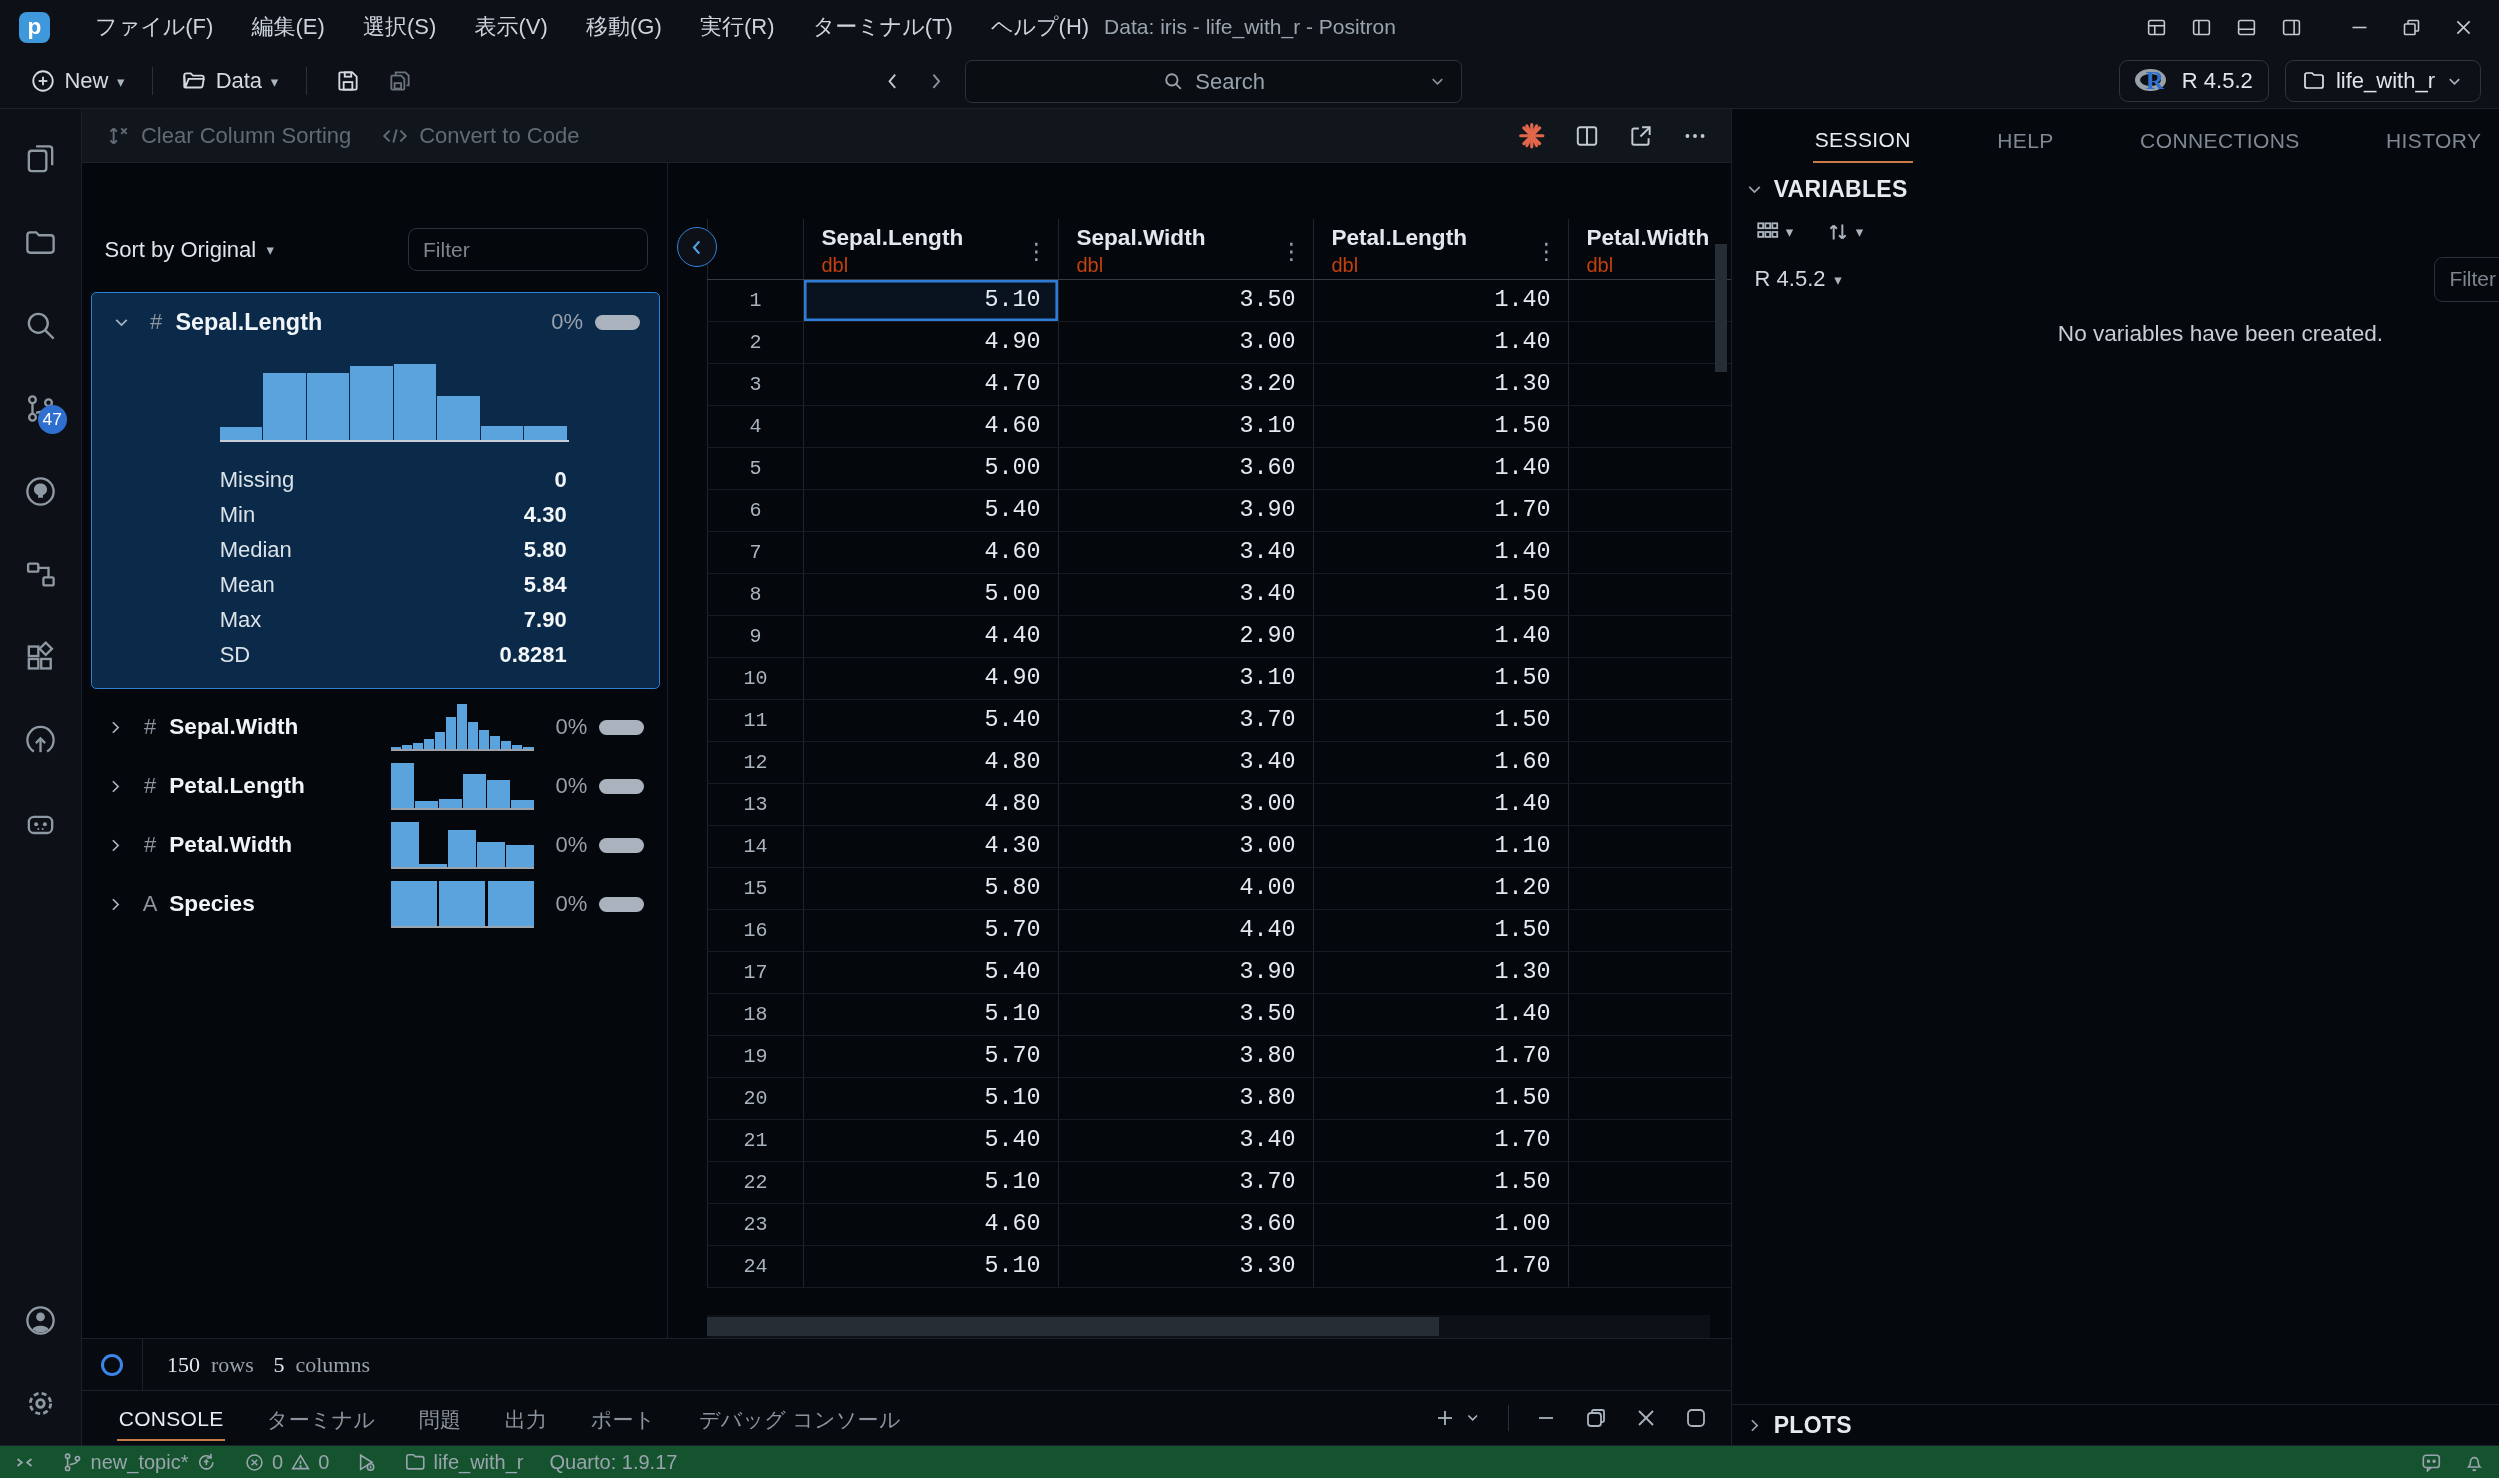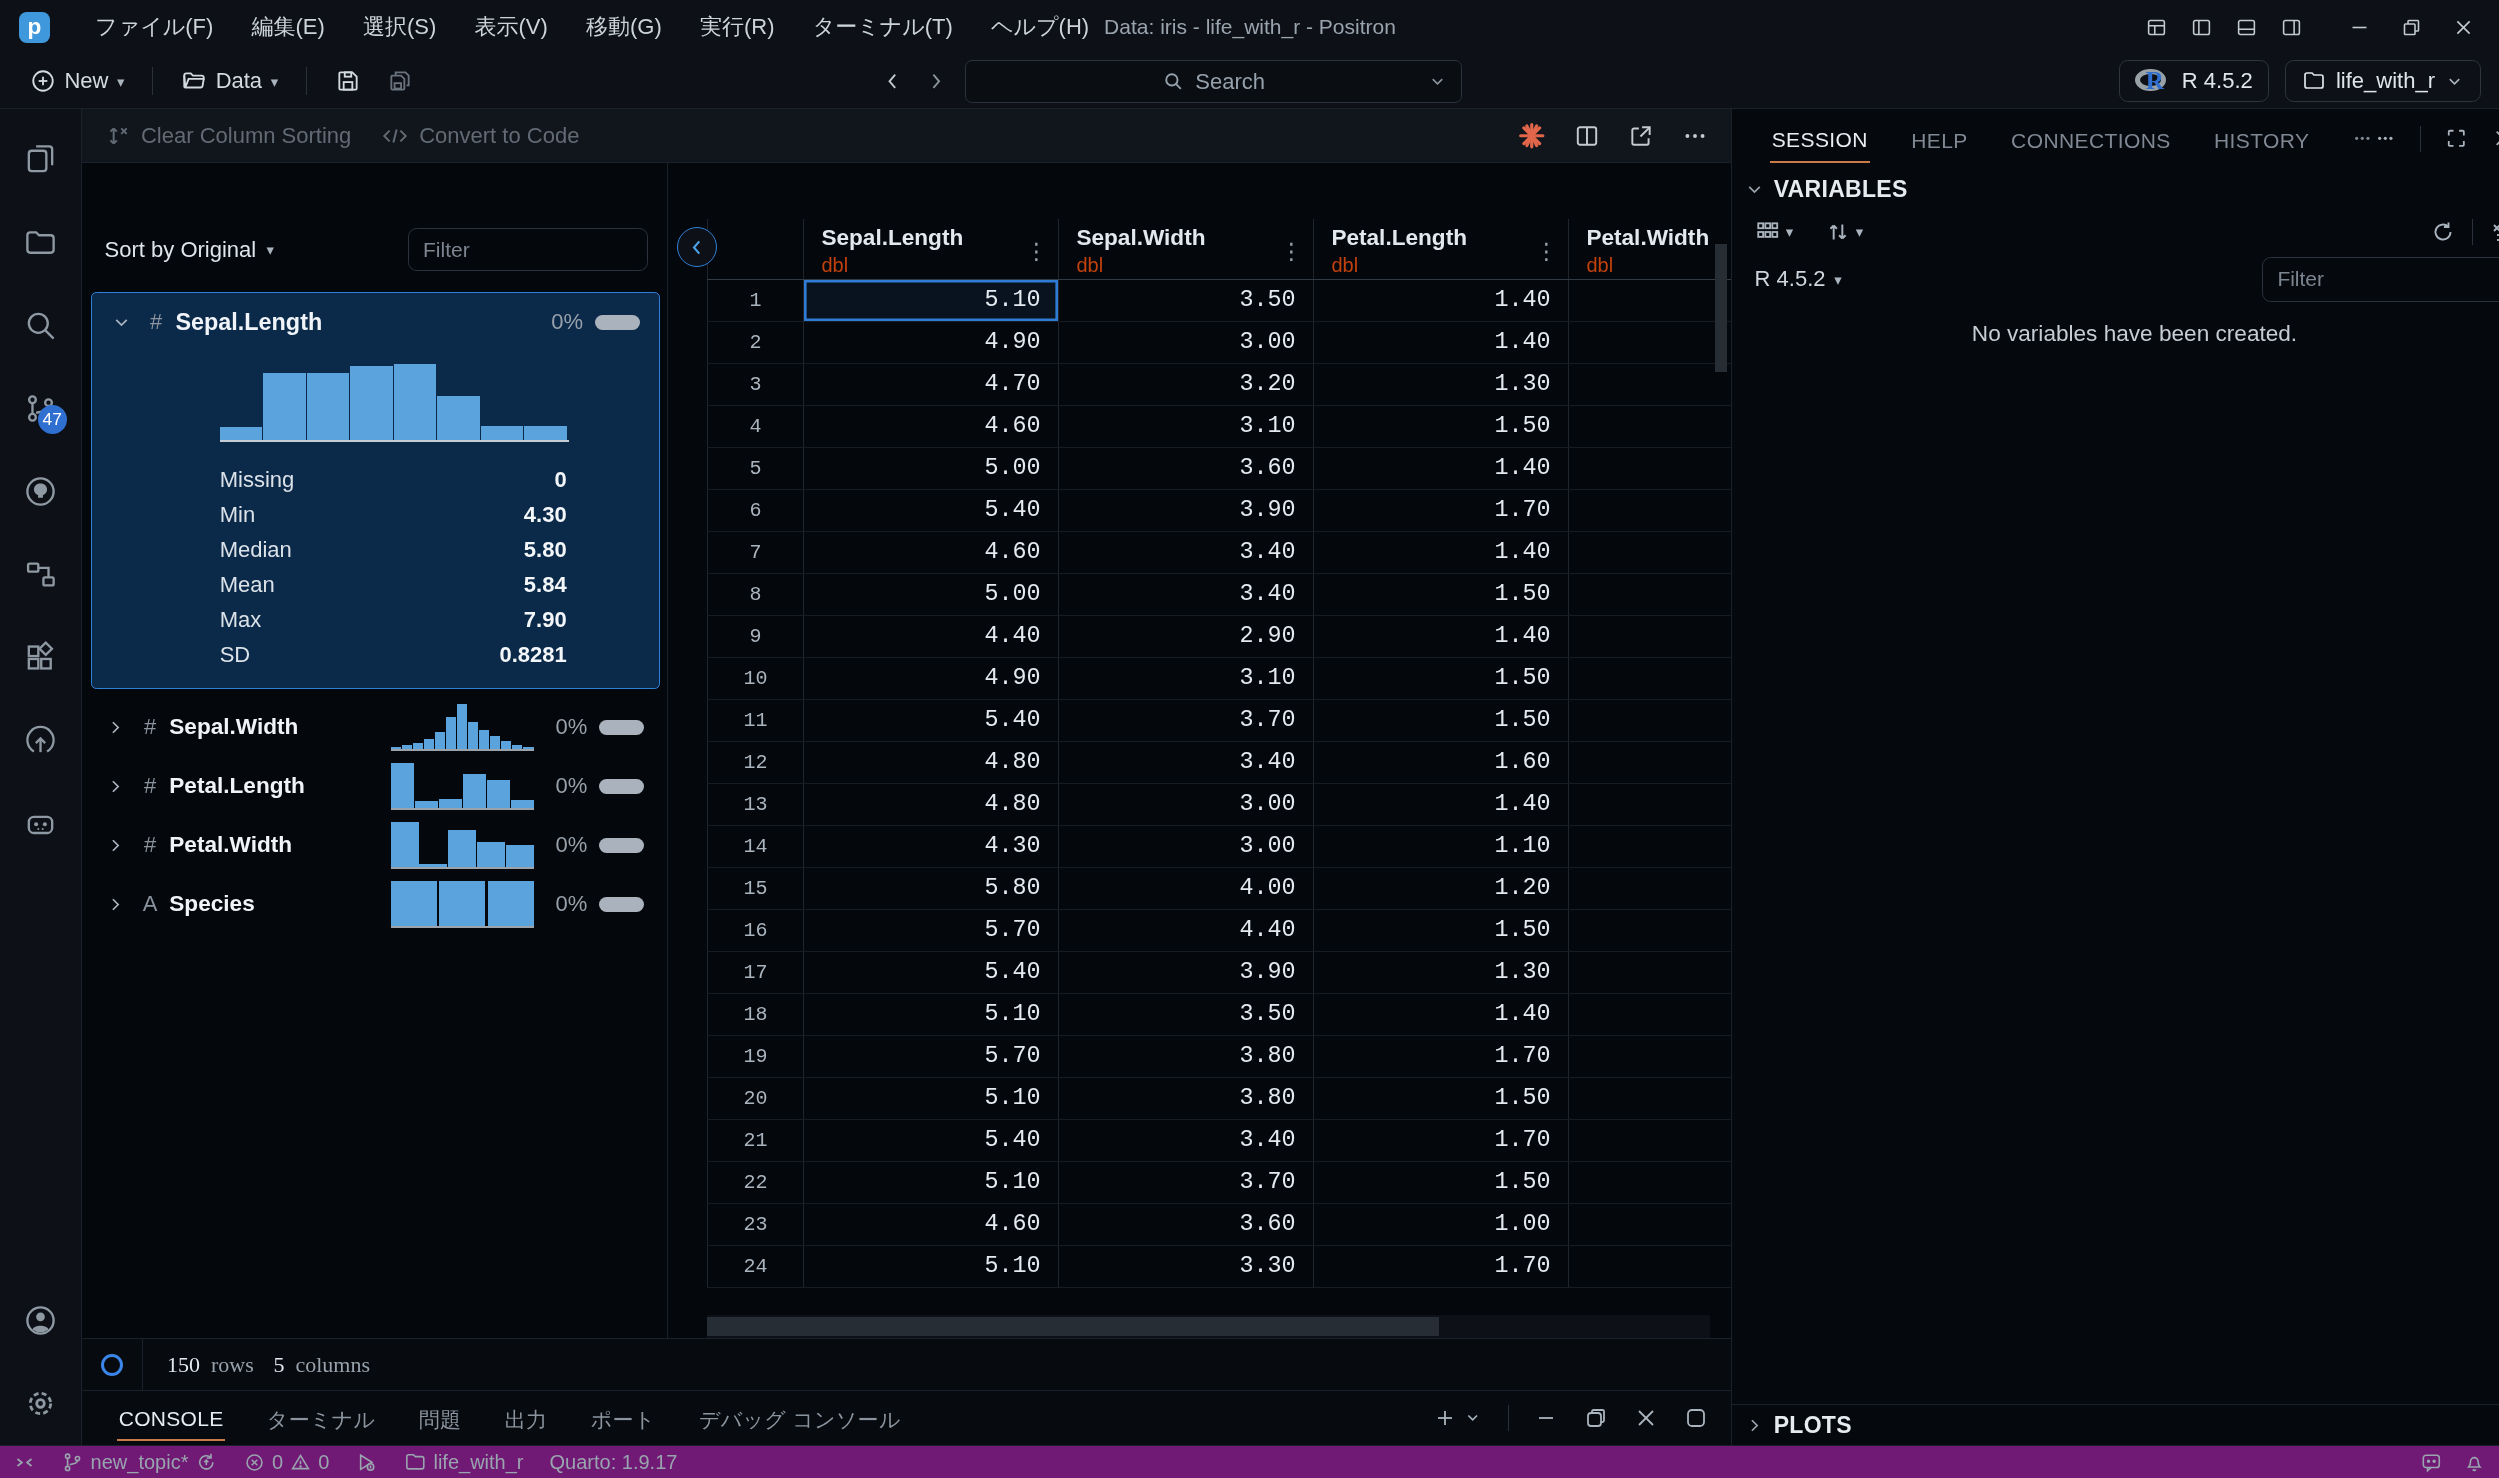--- a/index.html
+++ b/index.html
@@ -138,40 +138,40 @@
                 display:flex; align-items:center; padding:0 22.6px 0 35px; }
   .ptab { margin-right:40px; font-size:21px; letter-spacing:0.3px; color:#8b949e; padding:12px 1.7px 8.7px 1.7px; }
   .ptab.active { color:#e6edf3; border-bottom:2.6px solid #c97c49; }
   .ptab-icons { margin-left:auto; display:flex; align-items:center; gap:26px; color:#aab4be; }
   .pti { display:flex; align-items:center; }
   .pt-sep { width:0.9px; height:26px; background:#2a313a; }
 
   
   .right-panel { flex:1; border-left:0.9px solid #1b212a; background:#05080d; display:flex; flex-direction:column; }
   .rp-tabs { height:59px; flex:none; display:flex; align-items:center; padding:0 22.6px 0 38px; }
-  .rtab { margin-right:40px; font-size:21px; letter-spacing:0.4px; color:#7f8893; padding:14px 1.7px 8.7px 1.7px; }
+  .rtab { margin-right:40px; font-size:21px; letter-spacing:0.4px; color:#7f8893; padding:14px 1.7px 8.7px 1.7px;margin-left:43px; }
   .rtab.active { color:#e9edf2; border-bottom:2.6px solid #c97c49; }
   .rp-tab-more { color:#7f8893; margin-right:auto; }
   .rp-icons { display:flex; align-items:center; gap:24px; color:#aab4be; }
   .vars-head { height:42px; display:flex; align-items:center; padding-left:12px; gap:8.7px; }
   .sec-title { font-size:23px; font-weight:bold; color:#e6ebf0; letter-spacing:0.3px; }
   .vars-toolbar { height:43px; display:flex; align-items:center; padding:0 22.6px 0 22.6px; gap:8.7px; color:#aab4be; }
   .vt-group { display:flex; align-items:center; gap:5.2px; margin-right:22.6px; }
   .vt-right { margin-left:auto; display:flex; align-items:center; gap:17.4px; }
   .vars-filter-row { height:52px; display:flex; align-items:center; padding:0 22.6px; }
   .runtime { font-size:22px; color:#cfd6dd; display:flex; align-items:center; gap:8.7px; }
   .vars-filter { margin-left:auto; width:252px; height:45px; border:0.9px solid #2b323b; border-radius:8.7px;
                  background:transparent; color:#d8dee5; padding:0 14px; font-size:21px; font-family:"Liberation Sans",sans-serif; outline:none; }
   .vars-filter::placeholder { color:#7d8590; }
   .empty-msg { margin-top:15.6px; text-align:center; font-size:22.6px; color:#c6cdd4; }
   .rp-spacer { flex:1; }
   .plots-head { height:41px; flex:none; border-top:0.9px solid #1b212a; display:flex; align-items:center; padding-left:12px; gap:8.7px; }
 
   
-  .statusbar { height:34px; flex:none; background:#701a75; border-top:0.9px solid #1b212a;
+  .statusbar { height:34px; flex:none; background:#14532d; border-top:0.9px solid #1b212a;
                display:flex; align-items:center; padding:0 14px; font-size:20px; color:#9aa4ae; }
   .sb-item { display:flex; align-items:center; gap:7px; margin-right:26px; white-space:nowrap; }
   .sb-right { margin-left:auto; display:flex; align-items:center; gap:21px; }
 </style>
 </head>
 <body>
 
 <div class="app">
 
   <header class="titlebar">

